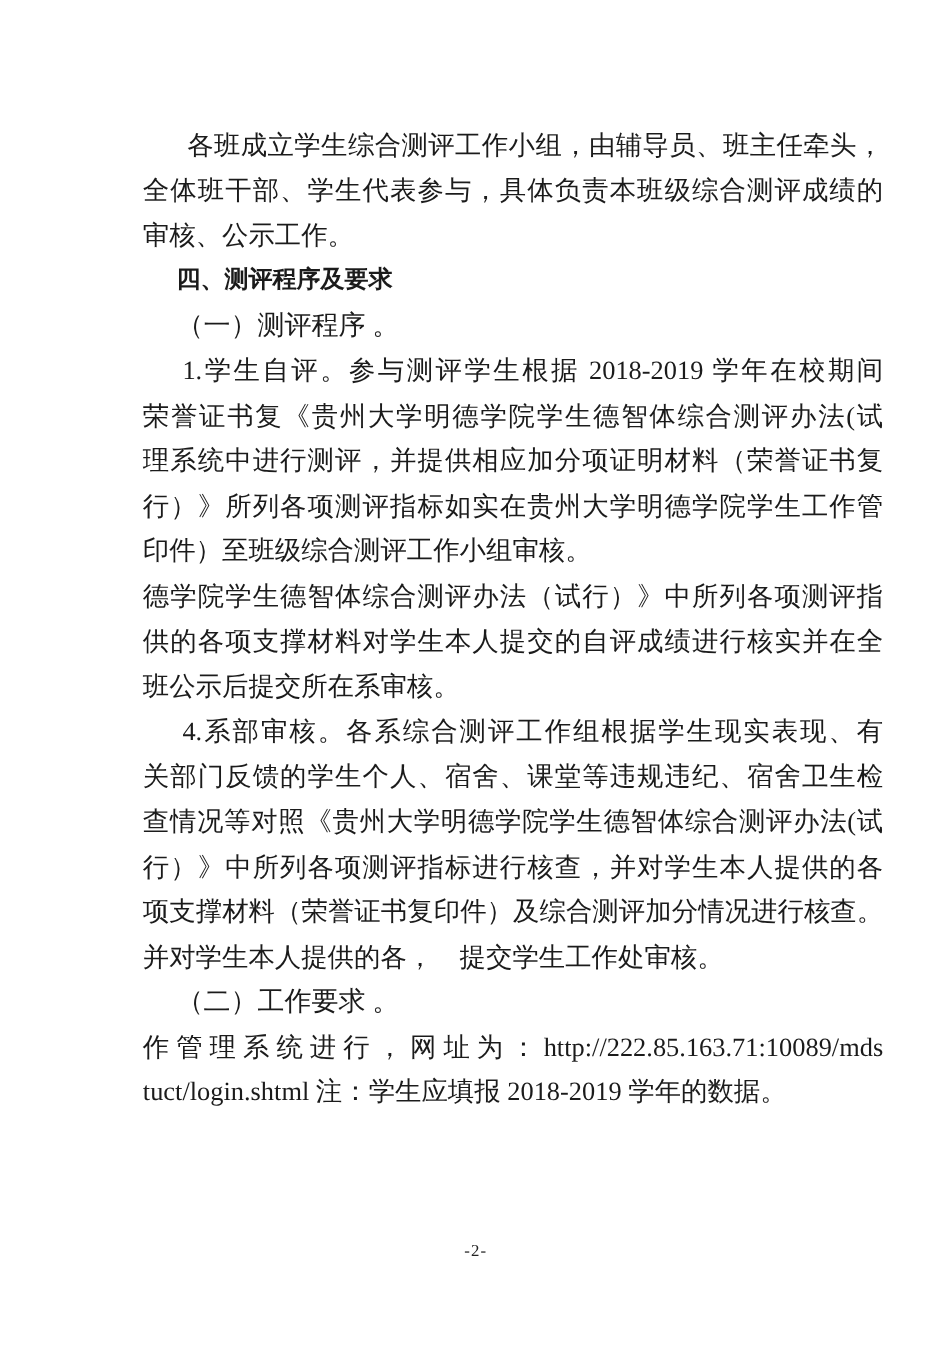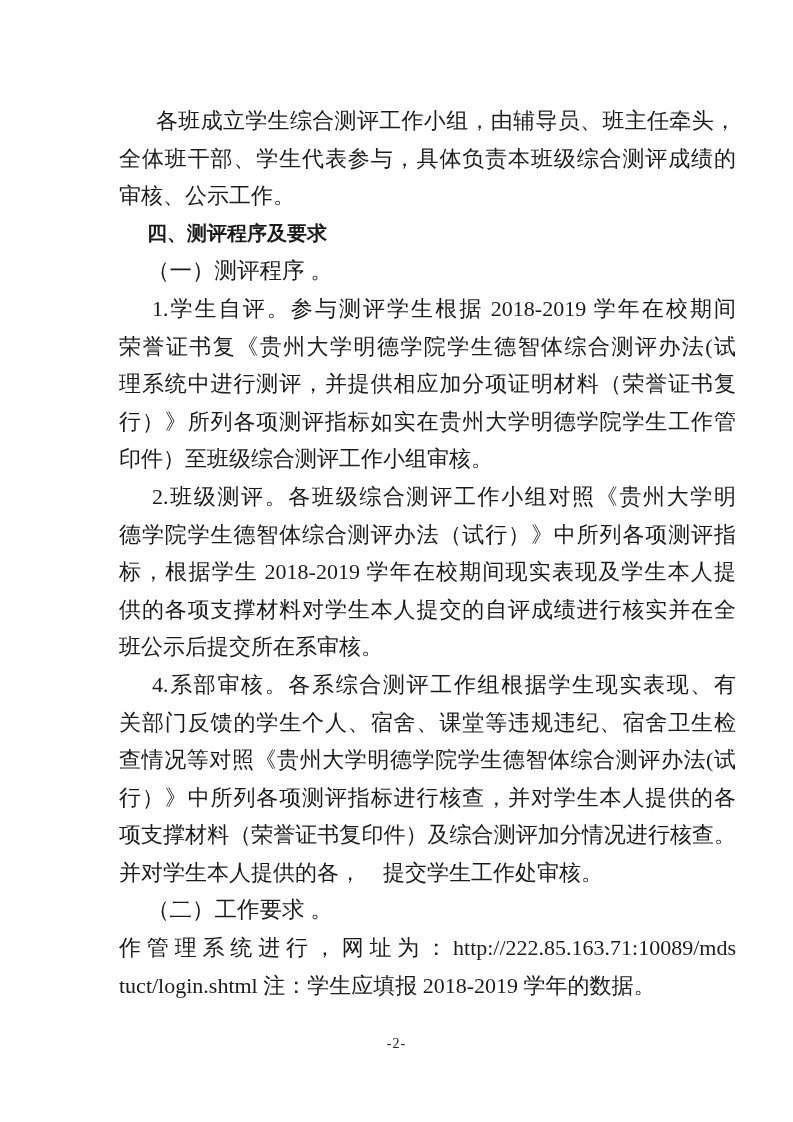--- a/index.html
+++ b/index.html
@@ -67,23 +67,21 @@
     <div class="line full indent-para">各班成立学生综合测评工作小组，由辅导员、班主任牵头，</div>
     <div class="line full">全体班干部、学生代表参与，具体负责本班级综合测评成绩的</div>
     <div class="line">审核、公示工作。</div>
     <div class="line heading indent-head">四、测评程序及要求</div>
     <div class="line kaiti indent-head">（一）测评程序 。</div>
     <div class="line full indent-num">1.学生自评。参与测评学生根据 2018-2019 学年在校期间</div>
     <div class="line full">荣誉证书复《贵州大学明德学院学生德智体综合测评办法(试</div>
     <div class="line full">理系统中进行测评，并提供相应加分项证明材料（荣誉证书复</div>
     <div class="line full">行）》所列各项测评指标如实在贵州大学明德学院学生工作管</div>
     <div class="line">印件）至班级综合测评工作小组审核。</div>
-    <div class="line full indent-num">2.班级测评。各班级综合测评工作小组对照《贵州大学明</div>
     <div class="line full">德学院学生德智体综合测评办法（试行）》中所列各项测评指</div>
-    <div class="line full">标，根据学生 2018-2019 学年在校期间现实表现及学生本人提</div>
     <div class="line full">供的各项支撑材料对学生本人提交的自评成绩进行核实并在全</div>
     <div class="line">班公示后提交所在系审核。</div>
     <div class="line full indent-num">4.系部审核。各系综合测评工作组根据学生现实表现、有</div>
     <div class="line full">关部门反馈的学生个人、宿舍、课堂等违规违纪、宿舍卫生检</div>
     <div class="line full">查情况等对照《贵州大学明德学院学生德智体综合测评办法(试</div>
     <div class="line full">行）》中所列各项测评指标进行核查，并对学生本人提供的各</div>
     <div class="line full">项支撑材料（荣誉证书复印件）及综合测评加分情况进行核查。</div>
     <div class="line">并对学生本人提供的各，　提交学生工作处审核。</div>
     <div class="line kaiti indent-head">（二）工作要求 。</div>
     <div class="line full">作管理系统进行，网址为：http://222.85.163.71:10089/mds</div>

